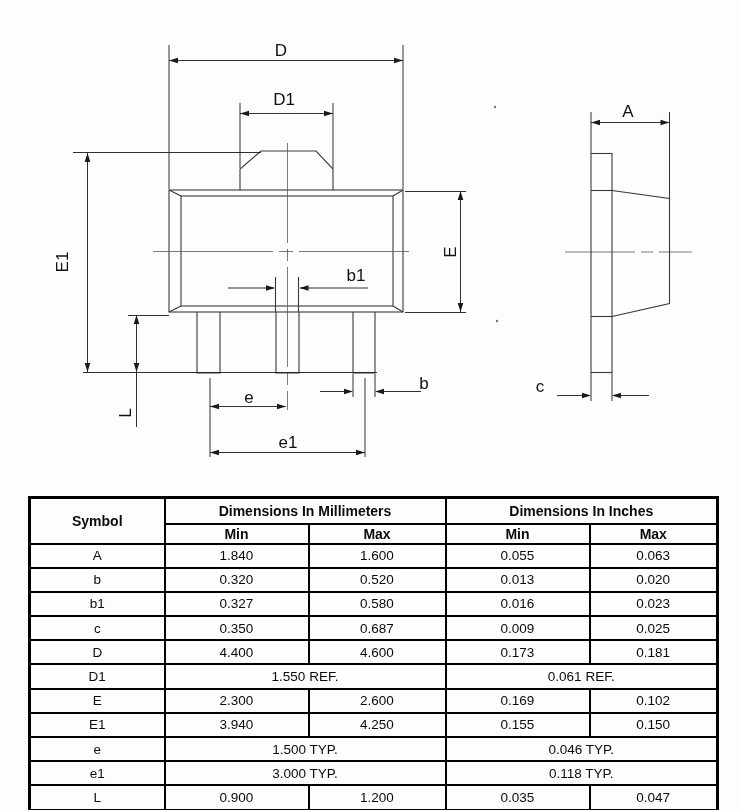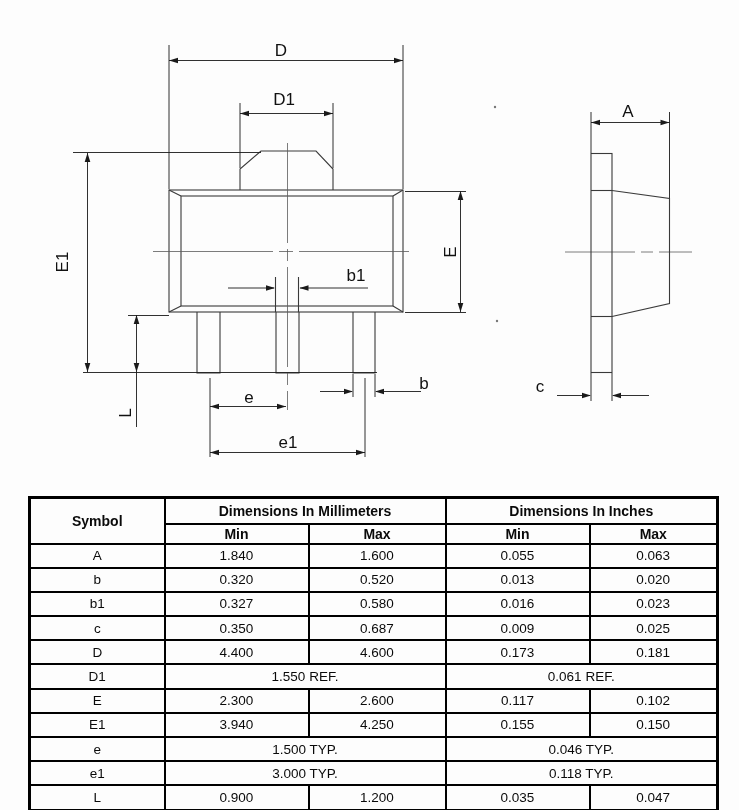--- a/index.html
+++ b/index.html
@@ -238,21 +238,21 @@
     </tr>
     <tr class="drow">
       <td>D1</td>
       <td colspan="2">1.550 REF.</td>
       <td colspan="2">0.061 REF.</td>
     </tr>
     <tr class="drow">
       <td>E</td>
       <td>2.300</td>
       <td>2.600</td>
-      <td>0.117</td>
+      <td>0.169</td>
       <td>0.102</td>
     </tr>
     <tr class="drow">
       <td>E1</td>
       <td>3.940</td>
       <td>4.250</td>
       <td>0.155</td>
       <td>0.150</td>
     </tr>
     <tr class="drow">

